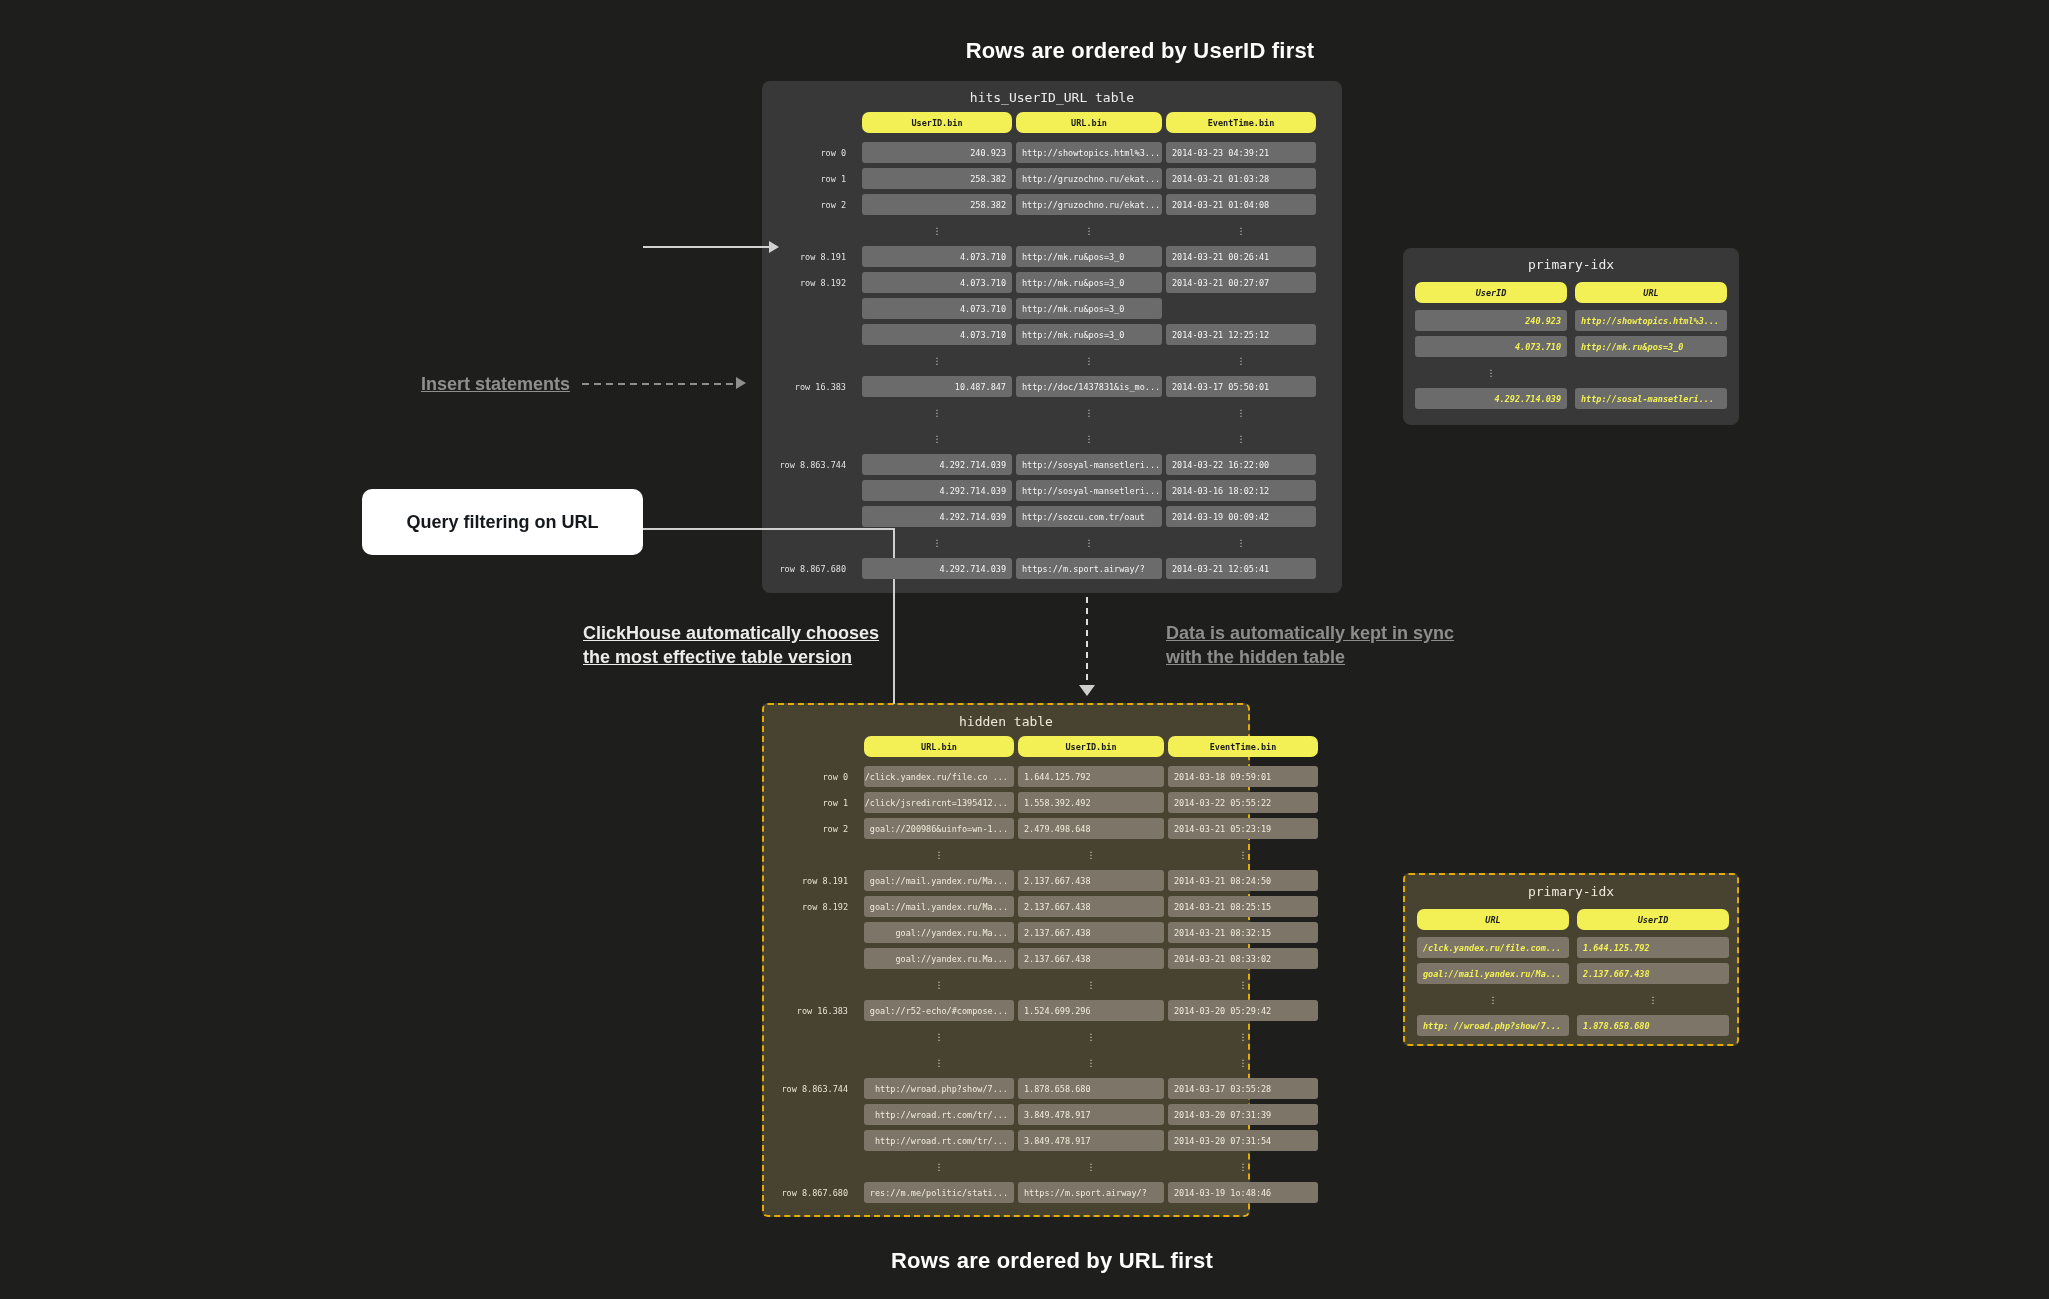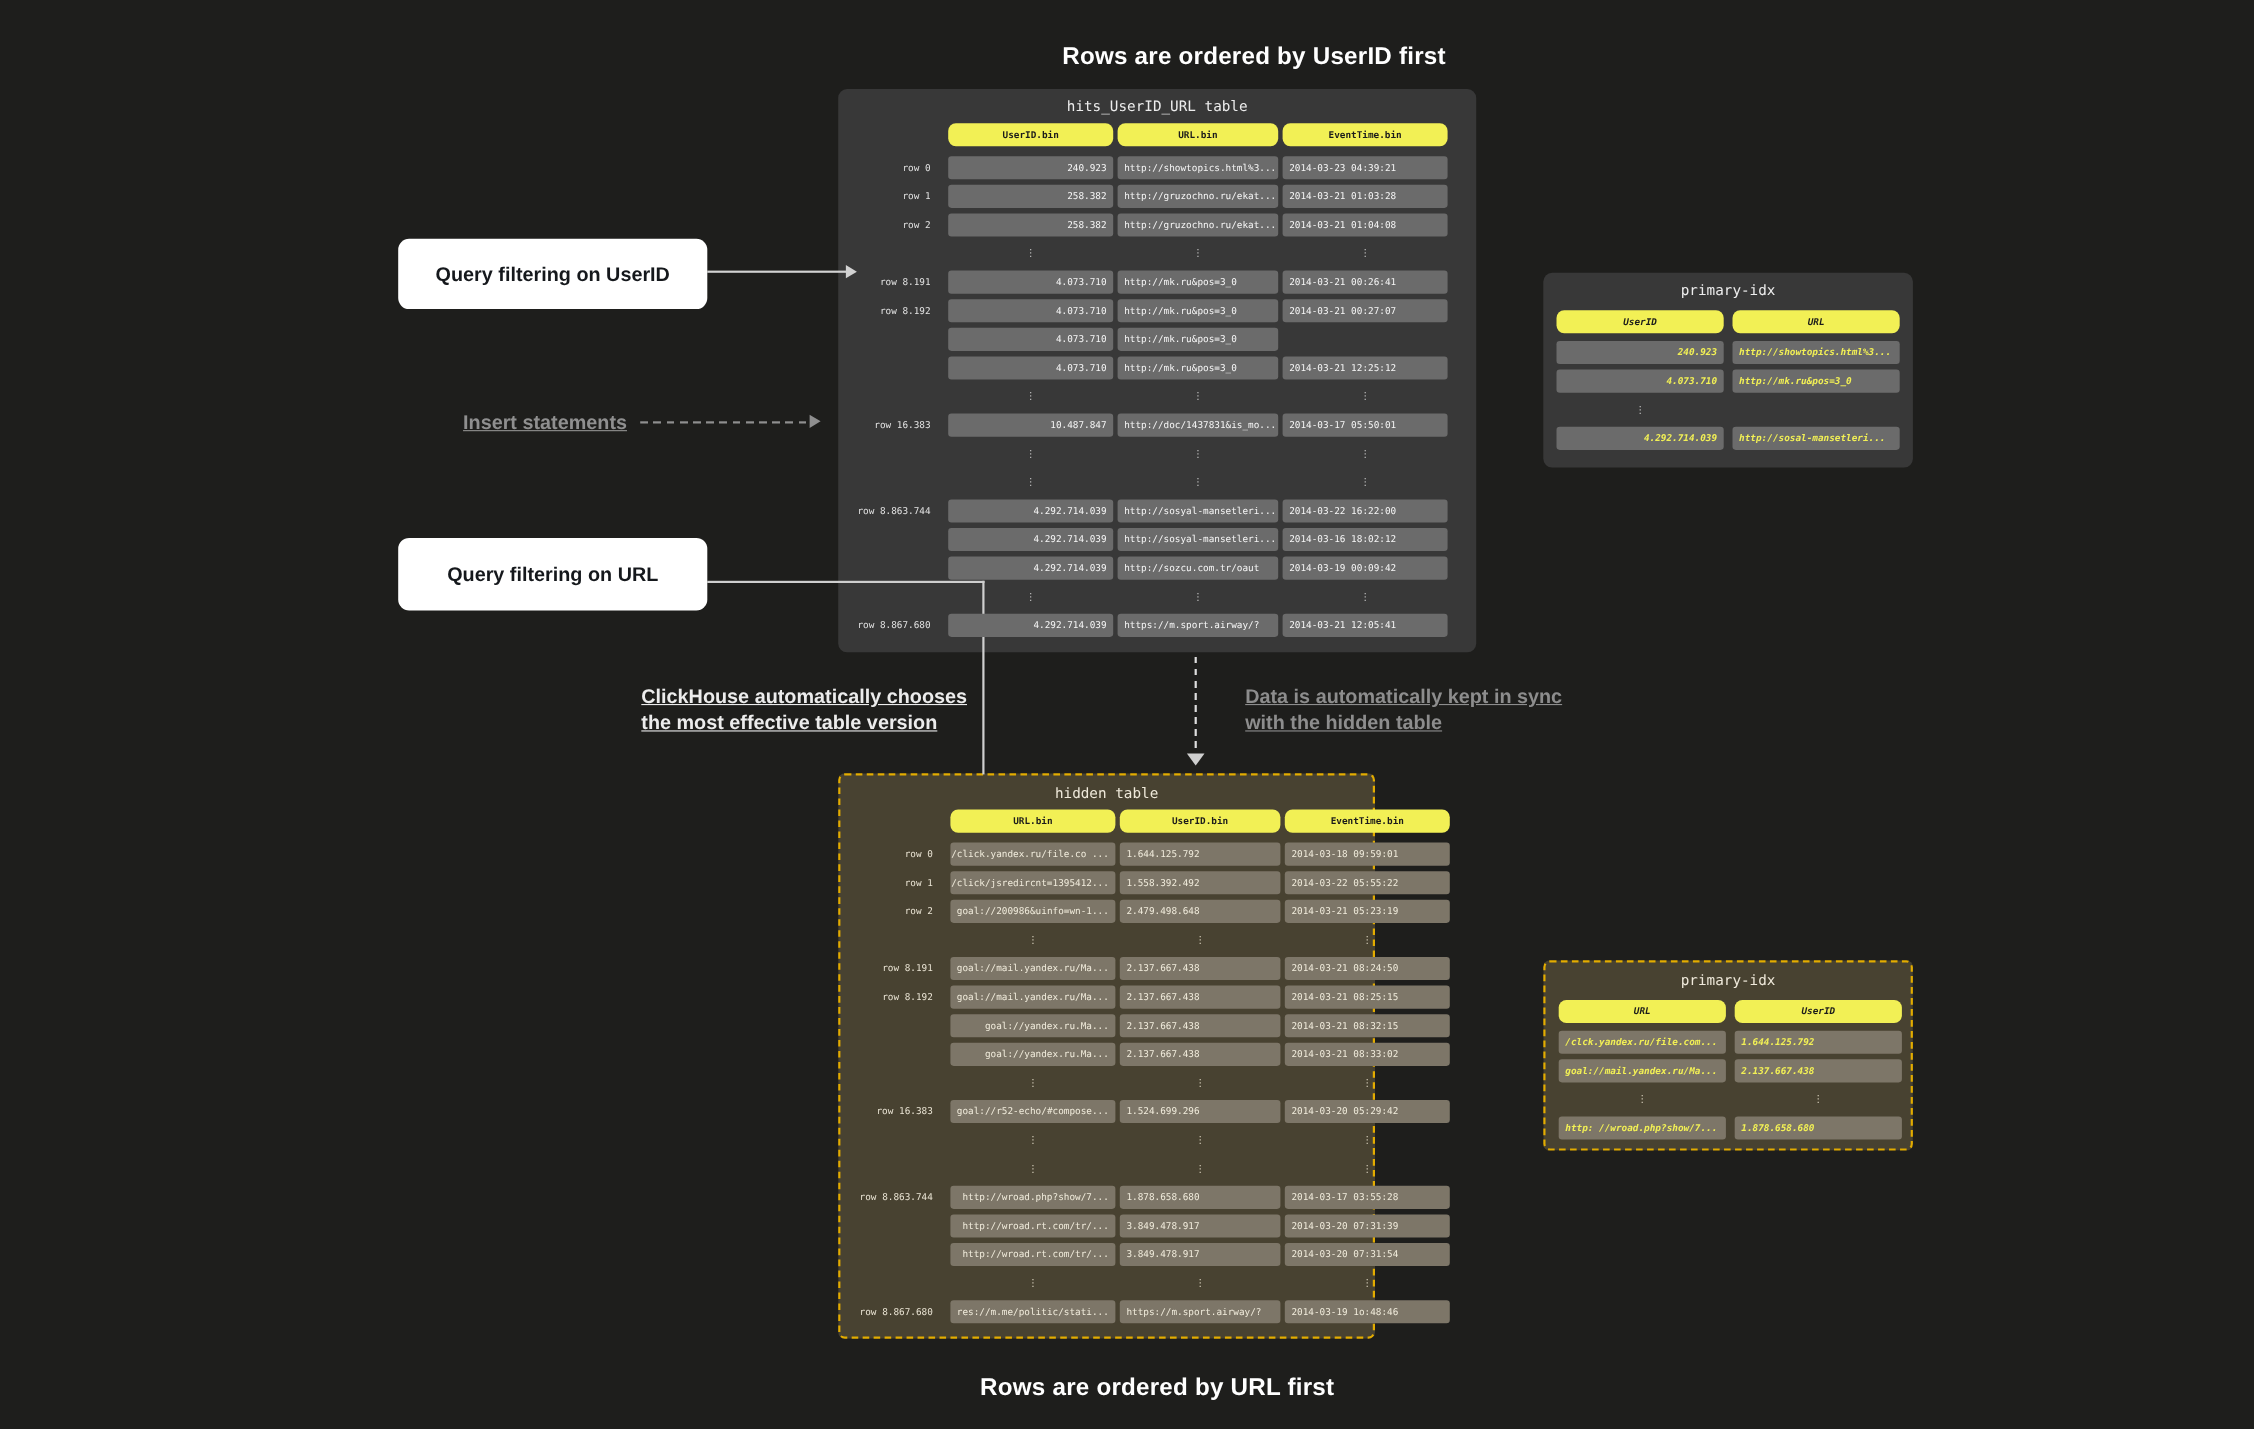--- a/index.html
+++ b/index.html
@@ -62,21 +62,21 @@
   
   .callout{position:absolute;background:#ffffff;border-radius:10px;display:flex;
            align-items:center;justify-content:center;color:#15181c;font-weight:bold;
            font-size:18px;white-space:nowrap;z-index:3;}
   #qbox-userid{left:362px;top:217px;width:281px;height:64px;}
   #qbox-url{left:362px;top:489px;width:281px;height:66px;}
 
   .note{position:absolute;font-weight:bold;font-size:18px;line-height:24px;z-index:3;text-decoration:underline;}
   #insert-text{left:362px;top:372px;width:208px;text-align:right;color:var(--muted);}
   #ch-text{left:583px;top:621px;color:#ececec;}
-  #sync-text{left:1132px;top:621px;color:#8d8d8d;}
+  #sync-text{left:1166px;top:621px;color:#8d8d8d;}
 
   
   .line{position:absolute;z-index:1;}
   #arrow-userid-line{left:643px;top:246px;width:128px;height:2px;background:var(--line-gray);}
   #arrow-userid-head{left:769px;top:241px;width:0;height:0;
       border-top:6px solid transparent;border-bottom:6px solid transparent;
       border-left:10px solid var(--line-gray);}
   #insert-line{left:582px;top:383px;width:152px;height:2px;
       background:repeating-linear-gradient(90deg,var(--muted) 0 7px,transparent 7px 12px);}
   #insert-head{left:736px;top:377px;width:0;height:0;
@@ -370,21 +370,20 @@
           <div class="dots">⋮</div>
           <div class="dots">⋮</div>
         </div>
         <div class="trow">
           <div class="cell left valyellow">http: //wroad.php?show/7...</div>
           <div class="cell left valyellow">1.878.658.680</div>
         </div>
       </div>
   </div>
 
-  <div id="qbox-userid" class="callout">Query filtering on UserID</div>
   <div id="qbox-url" class="callout">Query filtering on URL</div>
 
   <div id="insert-text" class="note">Insert statements</div>
 
   <div id="ch-text" class="note">
     <div>ClickHouse automatically chooses</div>
     <div>the most effective table version</div>
   </div>
 
   <div id="sync-text" class="note">

